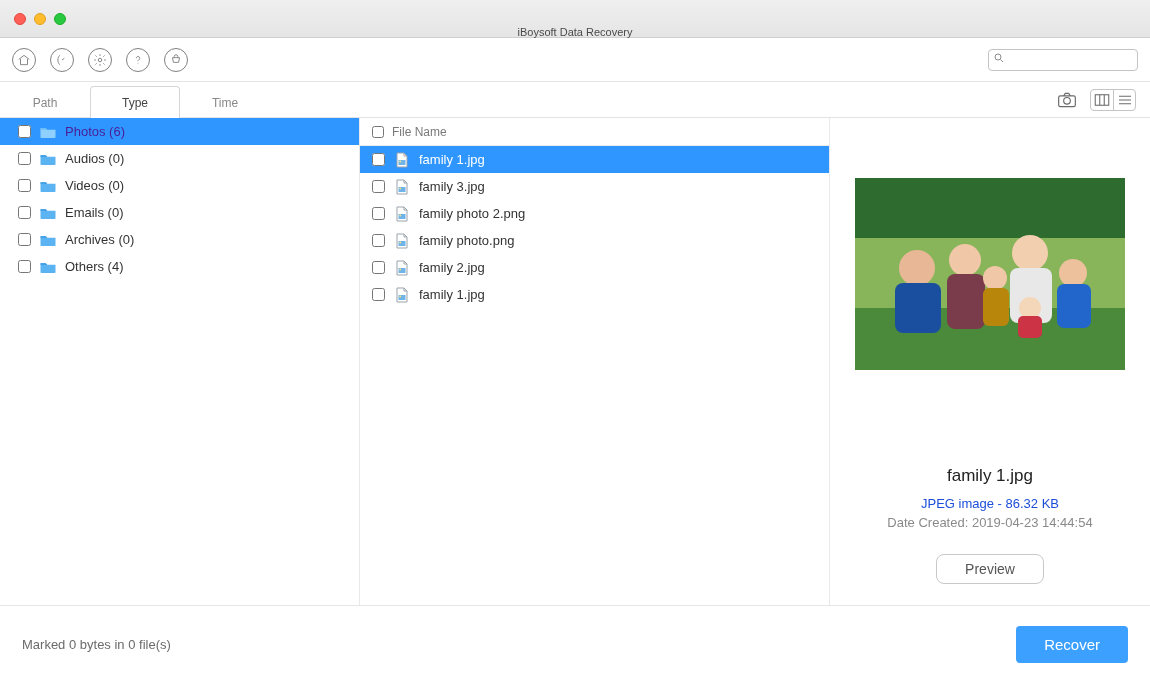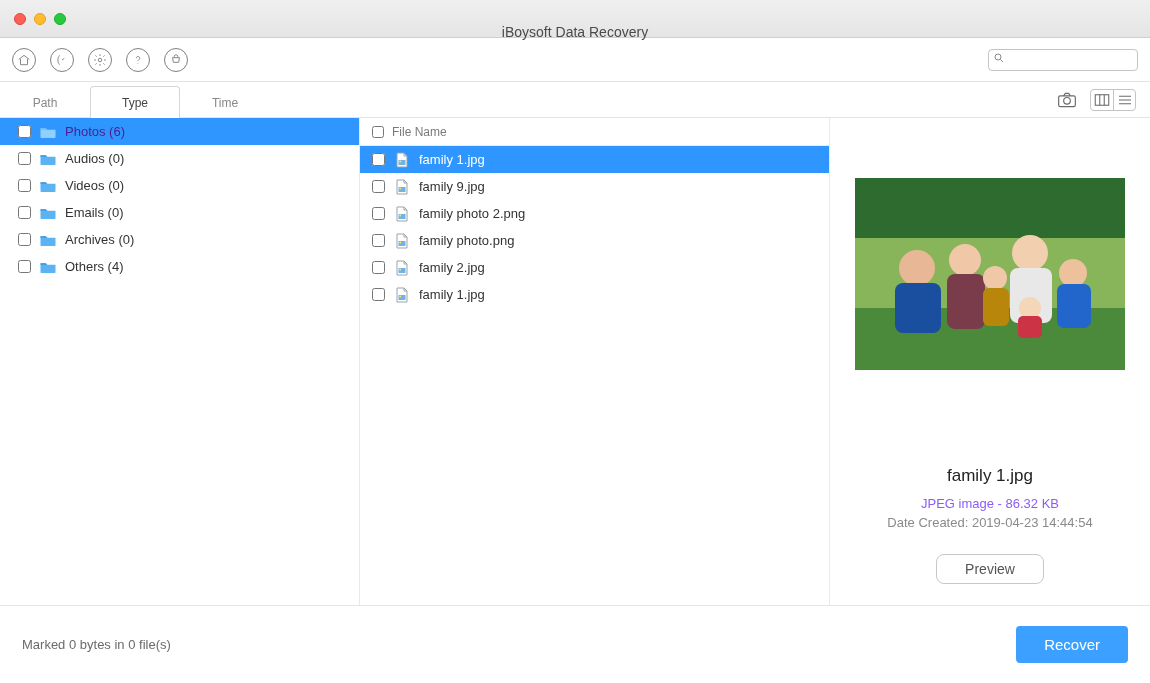--- a/index.html
+++ b/index.html
@@ -5,21 +5,21 @@
   * { box-sizing: border-box; margin: 0; padding: 0; font-family: -apple-system, "Helvetica Neue", Arial, sans-serif; }
   body { width: 1150px; height: 683px; background: #fff; overflow: hidden; color: #333; font-size: 13px; }
 
   
   .titlebar { height: 38px; background: linear-gradient(#efefef,#e5e5e5); border-bottom: 1px solid #d0d0d0; display: flex; align-items: center; position: relative; }
   .traffic { display: flex; gap: 8px; margin-left: 14px; }
   .tlight { width: 12px; height: 12px; border-radius: 50%; }
   .tl-close { background: #ff5f57; border: 0.5px solid #e2463f; }
   .tl-min   { background: #ffbd2e; border: 0.5px solid #dfa123; }
   .tl-max   { background: #28c940; border: 0.5px solid #1dad2c; }
-  .wtitle { position: absolute; left: 0; right: 0; text-align: center; font-size: 14px; color: #4a4a4a; margin-top: 26px; }
+  .wtitle { position: absolute; left: 0; right: 0; text-align: center; font-size: 11px; color: #4a4a4a; margin-top: 26px; }
 
   
   .toolbar { height: 44px; border-bottom: 1px solid #e3e3e3; display: flex; align-items: center; padding: 0 12px; gap: 12px; background: #fff; }
   .tool-icons { display: flex; gap: 14px; align-items: center; }
   .icon-btn { width: 24px; height: 24px; border: 1.5px solid #808080; border-radius: 50%; display: flex; align-items: center; justify-content: center; color: #808080; cursor: pointer; }
   .icon-btn svg { width: 14px; height: 14px; stroke: #808080; fill: none; stroke-width: 1.6; }
   .spacer { flex: 1; }
   .search { width: 150px; height: 22px; border: 1px solid #c4c4c4; border-radius: 4px; display: flex; align-items: center; padding: 0 4px; gap: 4px; background: #fff; }
   .search input { border: none; outline: none; flex: 1; font-size: 12px; background: transparent; }
   .search .mag svg { width: 12px; height: 12px; stroke: #8a8a8a; fill: none; stroke-width: 2; }
@@ -55,21 +55,21 @@
   .file { height: 27px; display: flex; align-items: center; padding-left: 12px; gap: 10px; cursor: pointer; }
   .file.selected { background: #2f96ff; color: #fff; }
   .file input[type=checkbox]{ width: 13px; height: 13px; }
   .file-ico { width: 14px; height: 16px; position: relative; }
   .file-ico svg { width: 100%; height: 100%; }
   .file-label { font-size: 13px; }
 
   .preview { width: 320px; display: flex; flex-direction: column; align-items: center; padding-top: 60px; }
   .pv-imgwrap { width: 270px; height: 192px; background: #ddd; overflow: hidden; position: relative; }
   .pv-title { margin-top: 96px; font-size: 17px; color: #222; font-weight: 500; }
-  .pv-meta { margin-top: 10px; font-size: 13px; color: #8b5cf6; }
+  .pv-meta { margin-top: 10px; font-size: 13px; color: #1d4ed8; }
   .pv-meta2 { margin-top: 4px; font-size: 13px; color: #8a8a8a; }
   .pv-btn { margin-top: 24px; border: 1px solid #c8c8c8; background: #fff; border-radius: 8px; padding: 6px 28px; font-size: 14px; color: #555; cursor: pointer; }
 
   
   .footer { height: 78px; border-top: 1px solid #e6e6e6; display: flex; align-items: center; padding: 0 22px; background: #fff; }
   .footer .status { color: #6b6b6b; font-size: 13px; }
   .footer .spacer { flex: 1; }
   .recover-btn { background: #3ba0ff; color: #fff; border: none; border-radius: 4px; padding: 10px 28px; font-size: 15px; cursor: pointer; }
 
   
@@ -232,21 +232,21 @@
           <span class="file-label">family 1.jpg</span>
         </div>
         <div class="file">
           <input type="checkbox" style="">
           <span class="file-ico"><svg viewBox="0 0 14 16">
               <path d="M2 1h7l3 3v11H2z" fill="#fff" stroke="#9aa3ab" stroke-width="1"></path>
               <path d="M9 1v3h3" fill="none" stroke="#9aa3ab" stroke-width="1"></path>
               <rect x="3.5" y="8" width="7" height="5" fill="#6fb4e8"></rect>
               <circle cx="5.2" cy="9.5" r="0.9" fill="#ffe375"></circle>
             </svg></span>
-          <span class="file-label">family 9.jpg</span>
+          <span class="file-label">family 3.jpg</span>
         </div>
         <div class="file">
           <input type="checkbox" style="">
           <span class="file-ico"><svg viewBox="0 0 14 16">
               <path d="M2 1h7l3 3v11H2z" fill="#fff" stroke="#9aa3ab" stroke-width="1"></path>
               <path d="M9 1v3h3" fill="none" stroke="#9aa3ab" stroke-width="1"></path>
               <rect x="3.5" y="8" width="7" height="5" fill="#6fb4e8"></rect>
               <circle cx="5.2" cy="9.5" r="0.9" fill="#ffe375"></circle>
             </svg></span>
           <span class="file-label">family photo 2.png</span>

